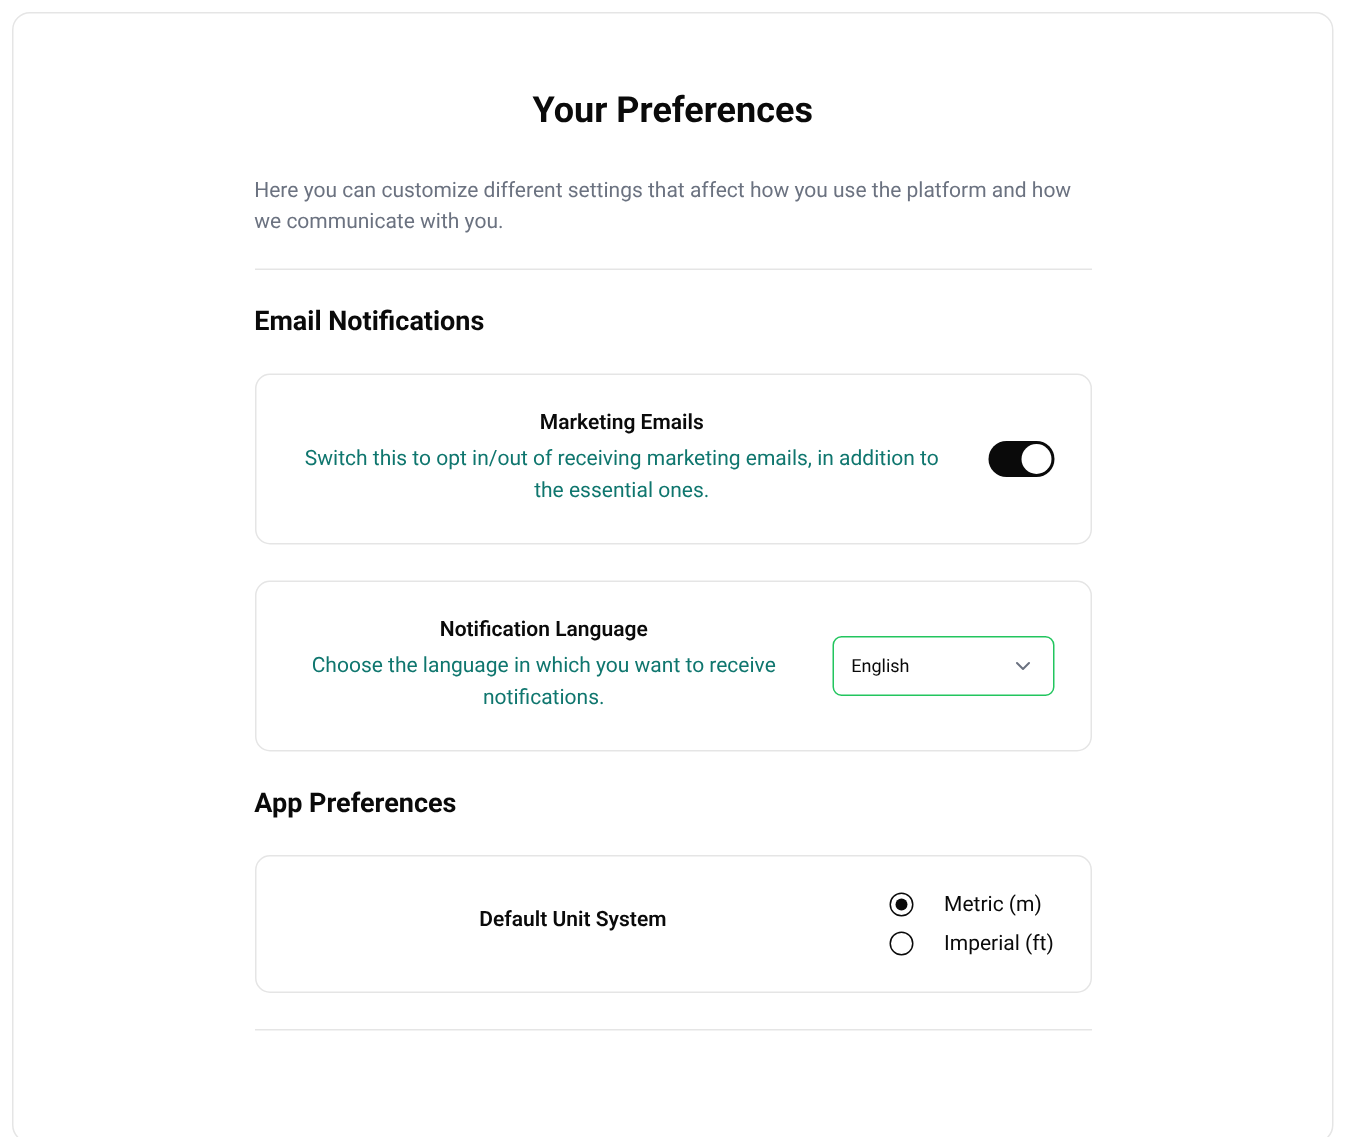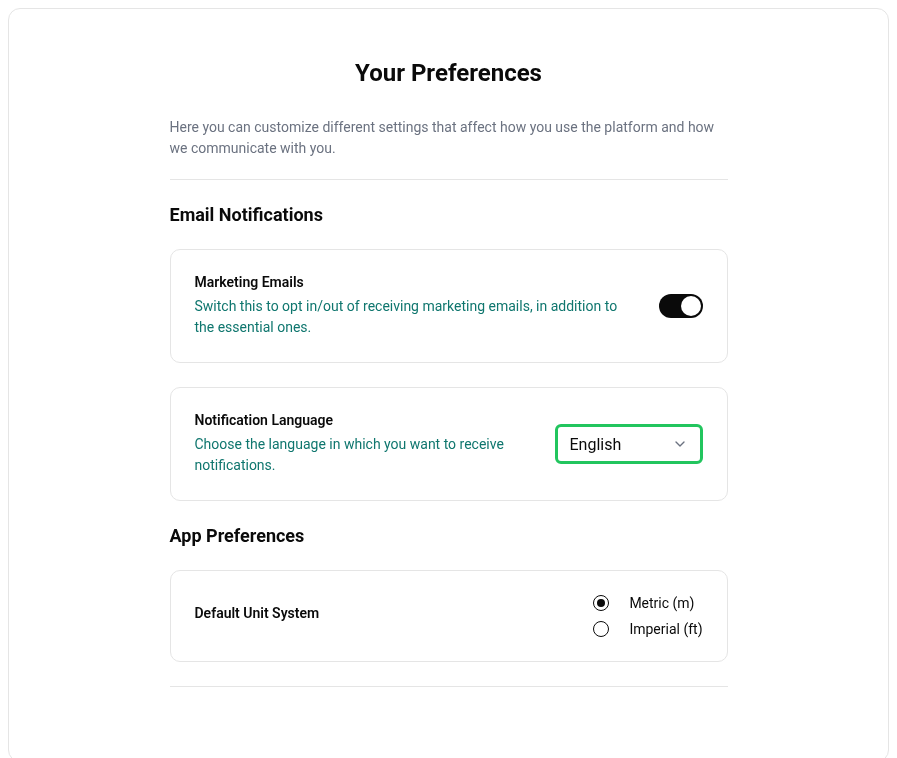--- a/index.html
+++ b/index.html
@@ -62,20 +62,21 @@
       padding: 24px;
       margin-bottom: 24px;
       display: flex;
       align-items: center;
       justify-content: space-between;
       gap: 24px;
     }
 
     .card-text {
       flex: 1;
+      text-align: center;
     }
 
     .card-title {
       font-size: 14px;
       font-weight: 600;
       color: #0a0a0a;
       margin-bottom: 6px;
     }
 
     .card-desc {
@@ -102,30 +103,30 @@
       width: 20px;
       height: 20px;
       border-radius: 50%;
       background: #fff;
     }
 
     
     .select {
       width: 148px;
       height: 40px;
-      border: 3px solid #22c55e;
+      border: 1px solid #22c55e;
       border-radius: 6px;
       background: #fff;
       padding: 0 12px;
       display: flex;
       align-items: center;
       justify-content: space-between;
       cursor: pointer;
       flex-shrink: 0;
-      font-size: 16px;
+      font-size: 12px;
       color: #0a0a0a;
     }
 
     .chevron {
       width: 16px;
       height: 16px;
       flex-shrink: 0;
       color: #6b7280;
     }
 

